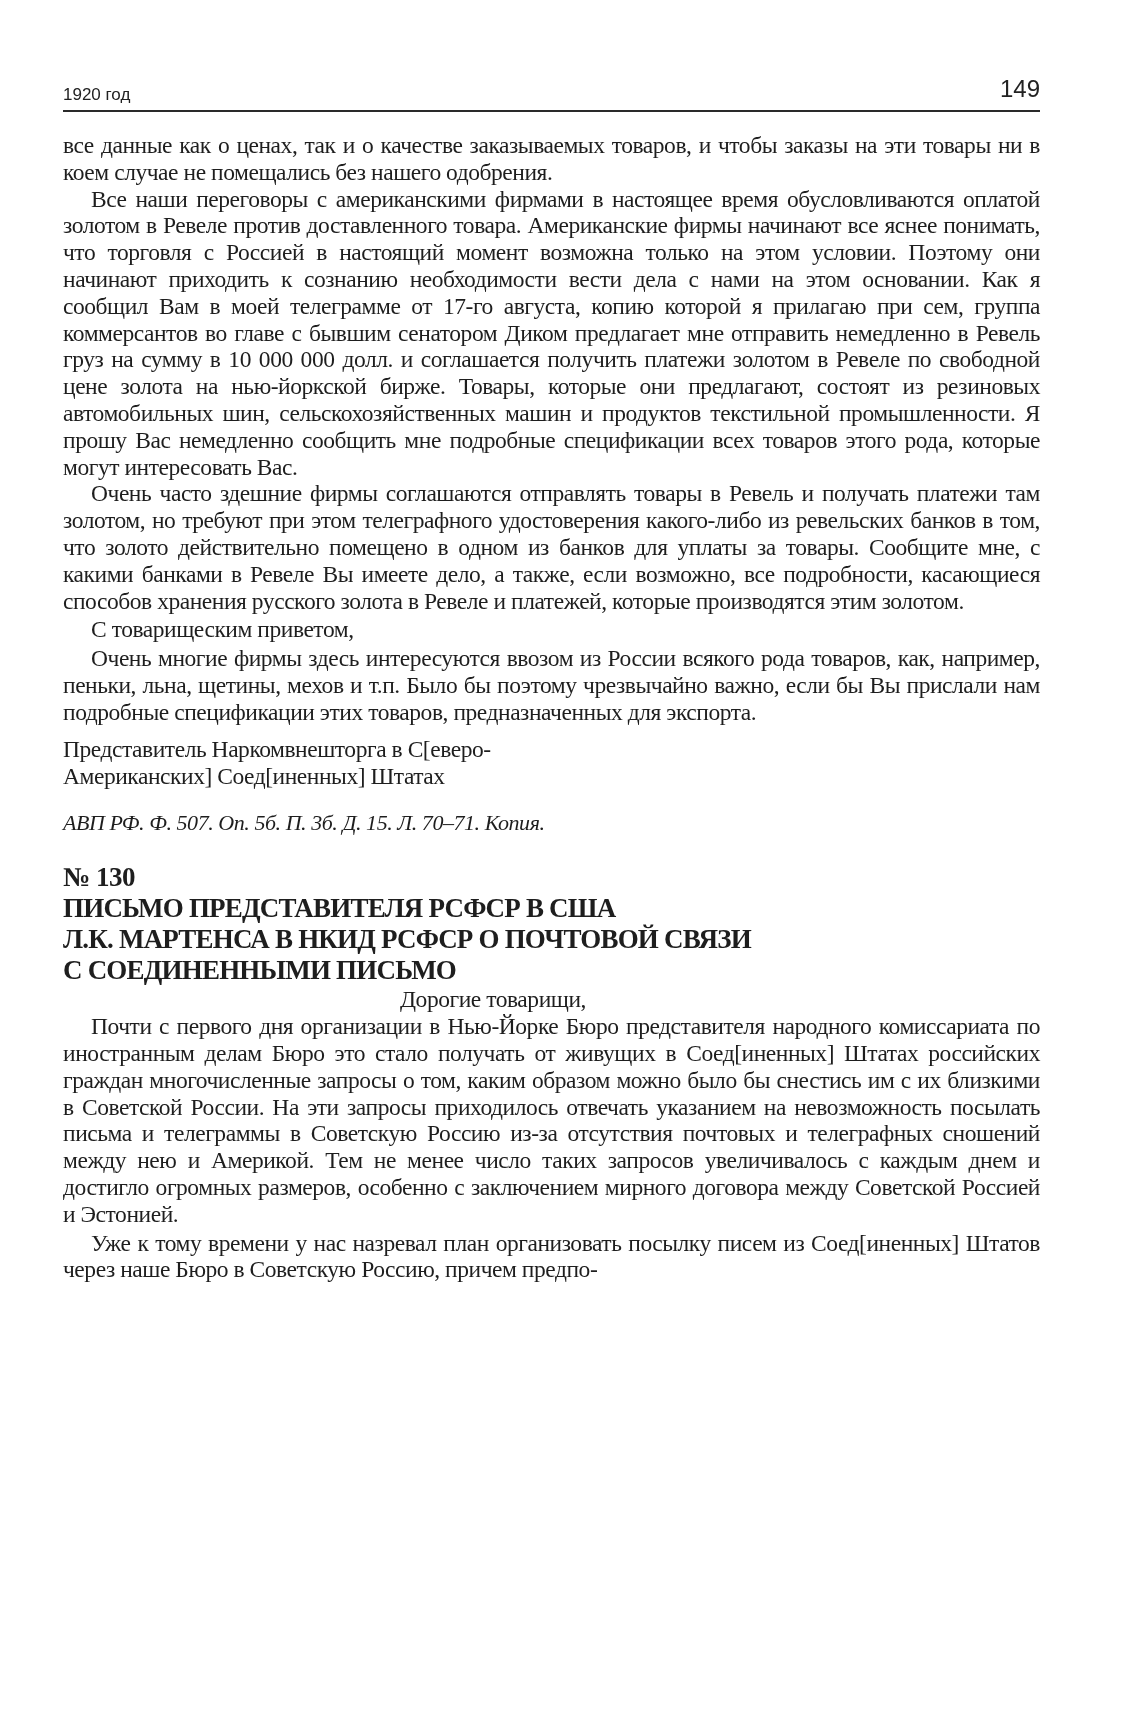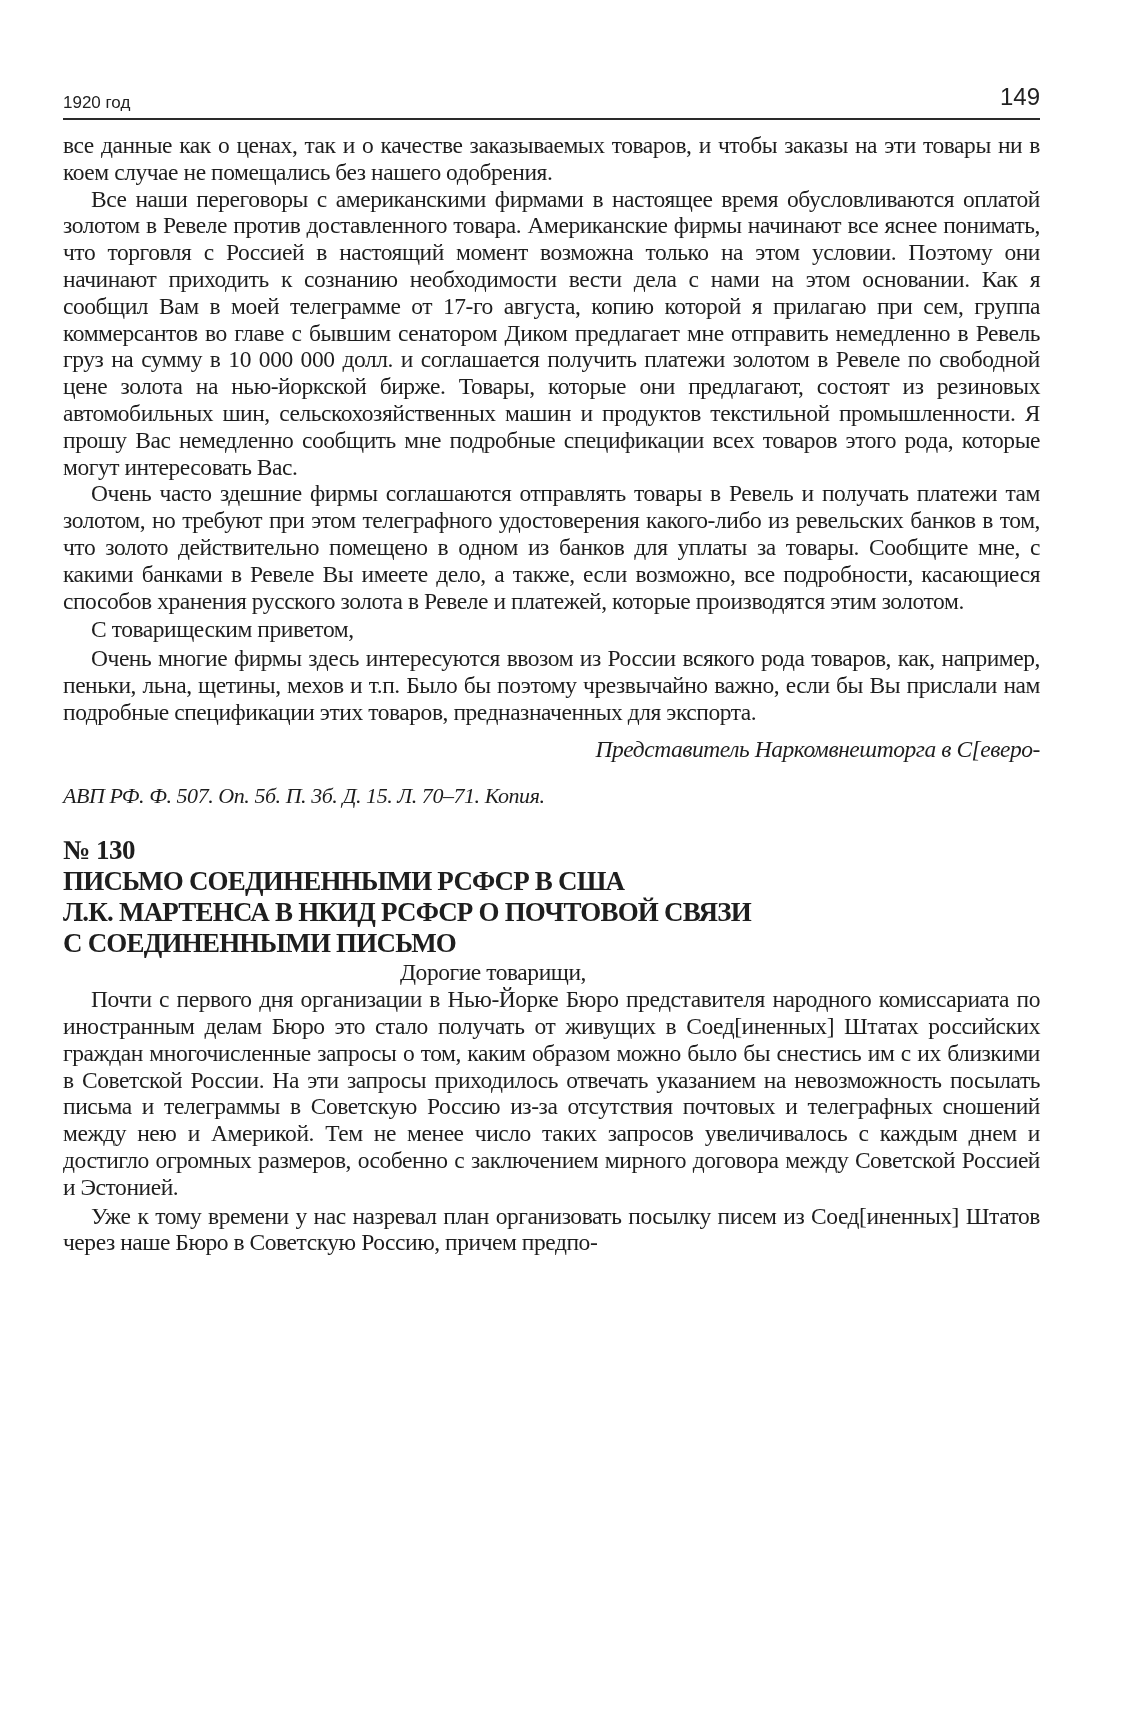--- a/index.html
+++ b/index.html
@@ -1,25 +1,25 @@
 <!DOCTYPE html>
 <html><head>
 <meta charset="utf-8">
 <style>
   html, body { margin: 0; padding: 0; background: #ffffff; }
   body { width: 1146px; height: 1730px; position: relative; overflow: hidden; color: #1e1e1e; }
   .page { position: absolute; left: 63px; top: 0; width: 977px; }
-  .running-head { position: absolute; top: 72px; left: 0; width: 977px; height: 46px; border-bottom: 2.5px solid #2a2a2a; }
+  .running-head { position: absolute; top: 64px; left: 0; width: 977px; height: 46px; border-bottom: 2.5px solid #2a2a2a; }
   .rh-left { position: absolute; left: 0; bottom: 5px; font-family: "Liberation Sans", sans-serif; font-size: 17px; color: #222; }
   .rh-right { position: absolute; right: 0; bottom: 7px; font-family: "Liberation Sans", sans-serif; font-size: 24px; color: #222; }
   .body-text { position: absolute; top: 132px; left: 0; width: 977px; font-family: "Liberation Serif", serif; font-size: 23.5px; line-height: 26.8px; text-align: justify; letter-spacing: -0.45px; transform-origin: left top; }
   .body-text p { margin: 0; text-indent: 28px; }
   .body-text p.noindent { text-indent: 0; }
   .body-text p.gap { margin-top: 2px; }
-  .signature { text-align: right; font-style: italic; text-indent: 0 !important; margin-top: 10px !important; line-height: 27px; }
+  .signature { text-indent: 0 !important; margin-top: 10px !important; line-height: 27px; }
   .citation { font-style: italic; text-indent: 0 !important; margin-top: 20px !important; font-size: 22px; }
   .doc-number { font-weight: bold; text-indent: 0 !important; margin-top: 26px !important; font-size: 27px; line-height: 31px; }
   .doc-title { font-weight: bold; text-indent: 0 !important; font-size: 27px; line-height: 31px; text-transform: none; letter-spacing: -0.8px; }
   .doc-date { font-style: italic; text-indent: 0 !important; margin-top: 14px !important; }
   .salutation { text-indent: 0 !important; padding-left: 337px; }
   .body-text p.para { text-align: justify; }
 </style>
 </head>
 <body>
 
@@ -28,22 +28,22 @@
     <span class="rh-left">1920 год</span>
     <span class="rh-right">149</span>
   </div>
 
   <div class="body-text">
     <p class="noindent para">все данные как о ценах, так и о качестве заказываемых товаров, и чтобы заказы на эти товары ни в коем случае не помещались без нашего одобрения.</p>
     <p class="para">Все наши переговоры с американскими фирмами в настоящее время обусловливаются оплатой золотом в Ревеле против доставленного товара. Американские фирмы начинают все яснее понимать, что торговля с Россией в настоящий момент возможна только на этом условии. Поэтому они начинают приходить к сознанию необходимости вести дела с нами на этом основании. Как я сообщил Вам в моей телеграмме от 17-го августа, копию которой я прилагаю при сем, группа коммерсантов во главе с бывшим сенатором Диком предлагает мне отправить немедленно в Ревель груз на сумму в 10 000 000 долл. и соглашается получить платежи золотом в Ревеле по свободной цене золота на нью-йоркской бирже. Товары, которые они предлагают, состоят из резиновых автомобильных шин, сельскохозяйственных машин и продуктов текстильной промышленности. Я прошу Вас немедленно сообщить мне подробные спецификации всех товаров этого рода, которые могут интересовать Вас.</p>
     <p class="para">Очень часто здешние фирмы соглашаются отправлять товары в Ревель и получать платежи там золотом, но требуют при этом телеграфного удостоверения какого-либо из ревельских банков в том, что золото действительно помещено в одном из банков для уплаты за товары. Сообщите мне, с какими банками в Ревеле Вы имеете дело, а также, если возможно, все подробности, касающиеся способов хранения русского золота в Ревеле и платежей, которые производятся этим золотом.</p>
     <p class="para gap">С товарищеским приветом,</p>
     <p class="para gap">Очень многие фирмы здесь интересуются ввозом из России всякого рода товаров, как, например, пеньки, льна, щетины, мехов и т.п. Было бы поэтому чрезвычайно важно, если бы Вы прислали нам подробные спецификации этих товаров, предназначенных для экспорта.</p>
-    <p class="signature"><span>Представитель Наркомвнешторга в С[еверо-</span><br></p>
+    <p class="signature"><span>Представитель Наркомвнешторга в С[еверо-</span><br><span>Американских] Соед[иненных] Штатах</span></p>
     <p class="citation">АВП РФ. Ф. 507. Оп. 5б. П. 3б. Д. 15. Л. 70–71. Копия.</p>
 
     <p class="doc-number">№ 130</p>
-    <p class="doc-title"><span>ПИСЬМО СОЕДИНЕННЫМИ РСФСР В США</span><br><span>Л.К. МАРТЕНСА В НКИД РСФСР О ПОЧТОВОЙ СВЯЗИ</span><br><span>С СОЕДИНЕННЫМИ ПИСЬМО</span></p>
+    <p class="doc-title"><span>ПИСЬМО ПРЕДСТАВИТЕЛЯ РСФСР В США</span><br><span>Л.К. МАРТЕНСА В НКИД РСФСР О ПОЧТОВОЙ СВЯЗИ</span><br><span>С СОЕДИНЕННЫМИ ПИСЬМО</span></p>
     <p class="salutation">Дорогие товарищи,</p>
     <p class="para">Почти с первого дня организации в Нью-Йорке Бюро представителя народного комиссариата по иностранным делам Бюро это стало получать от живущих в Соед[иненных] Штатах российских граждан многочисленные запросы о том, каким образом можно было бы снестись им с их близкими в Советской России. На эти запросы приходилось отвечать указанием на невозможность посылать письма и телеграммы в Советскую Россию из-за отсутствия почтовых и телеграфных сношений между нею и Америкой. Тем не менее число таких запросов увеличивалось с каждым днем и достигло огромных размеров, особенно с заключением мирного договора между Советской Россией и Эстонией.</p>
     <p class="para gap">Уже к тому времени у нас назревал план организовать посылку писем из Соед[иненных] Штатов через наше Бюро в Советскую Россию, причем предпо-</p>
   </div>
 </div>
 
 </body></html>

